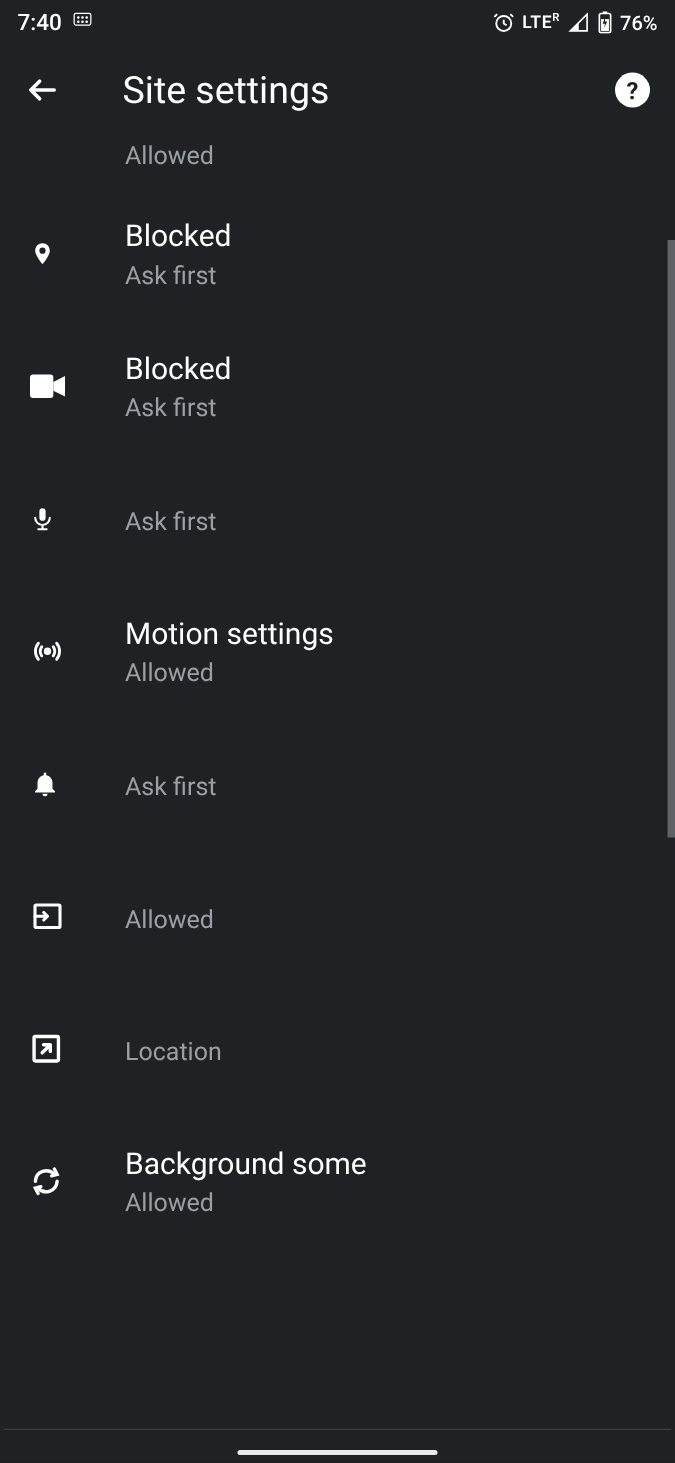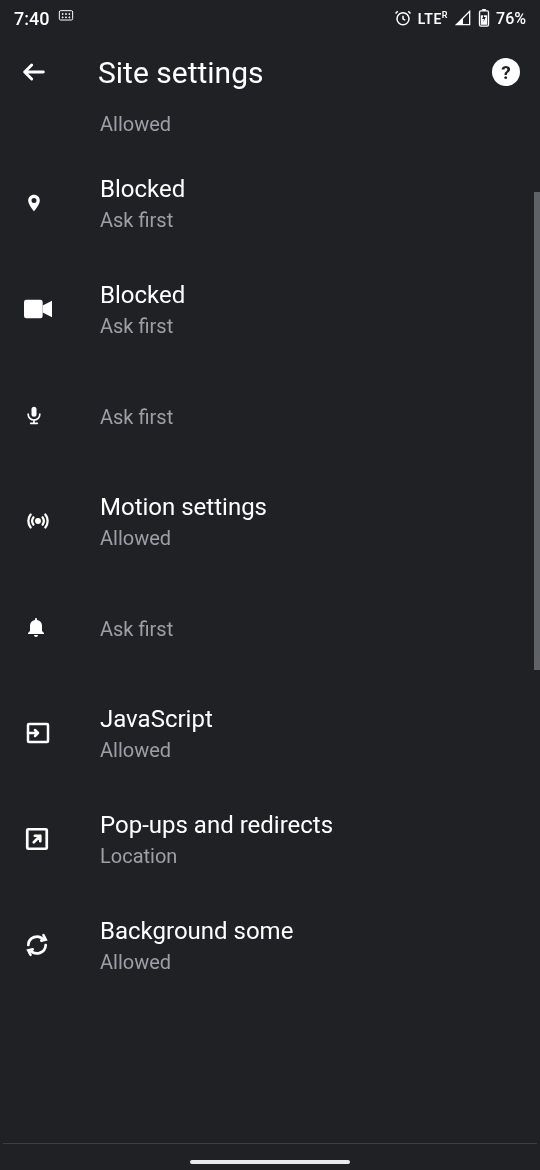--- a/index.html
+++ b/index.html
@@ -285,34 +285,32 @@
   </div>
 
   <div class="item">
     <div class="icon-cell">
       <svg width="28" height="24" viewBox="0 0 24 24" fill="none" stroke="#ffffff" stroke-width="2.5" stroke-linejoin="round">
           <rect x="2" y="3" width="20" height="18" rx="1"></rect>
           <path d="M2 12h10l-3-3M9 15l3-3" stroke-linecap="round"></path>
         </svg>
     </div>
     <div class="text-cell">
-      <div class="item-title">JavaScript</div>
       <div class="item-sub">Allowed</div>
     </div>
   </div>
 
   <div class="item">
     <div class="icon-cell">
       <svg width="26" height="26" viewBox="0 0 24 24" fill="none" stroke="#ffffff" stroke-width="2.5" stroke-linecap="round" stroke-linejoin="round">
           <rect x="3" y="3" width="18" height="18" rx="1"></rect>
           <path d="M9 15l6-6M15 14V9h-5"></path>
         </svg>
     </div>
     <div class="text-cell">
-      <div class="item-title">Pop-ups and redirects</div>
       <div class="item-sub">Location</div>
     </div>
   </div>
 
 
   <div class="item">
     <div class="icon-cell">
       <svg width="26" height="26" viewBox="0 0 24 24" fill="none" stroke="#ffffff" stroke-width="2.5" stroke-linecap="round">
           <path d="M20 12a8 8 0 01-14 5M4 12a8 8 0 0114-5"></path>
           <path d="M18 3l2 4-4 1M6 21l-2-4 4-1"></path>

